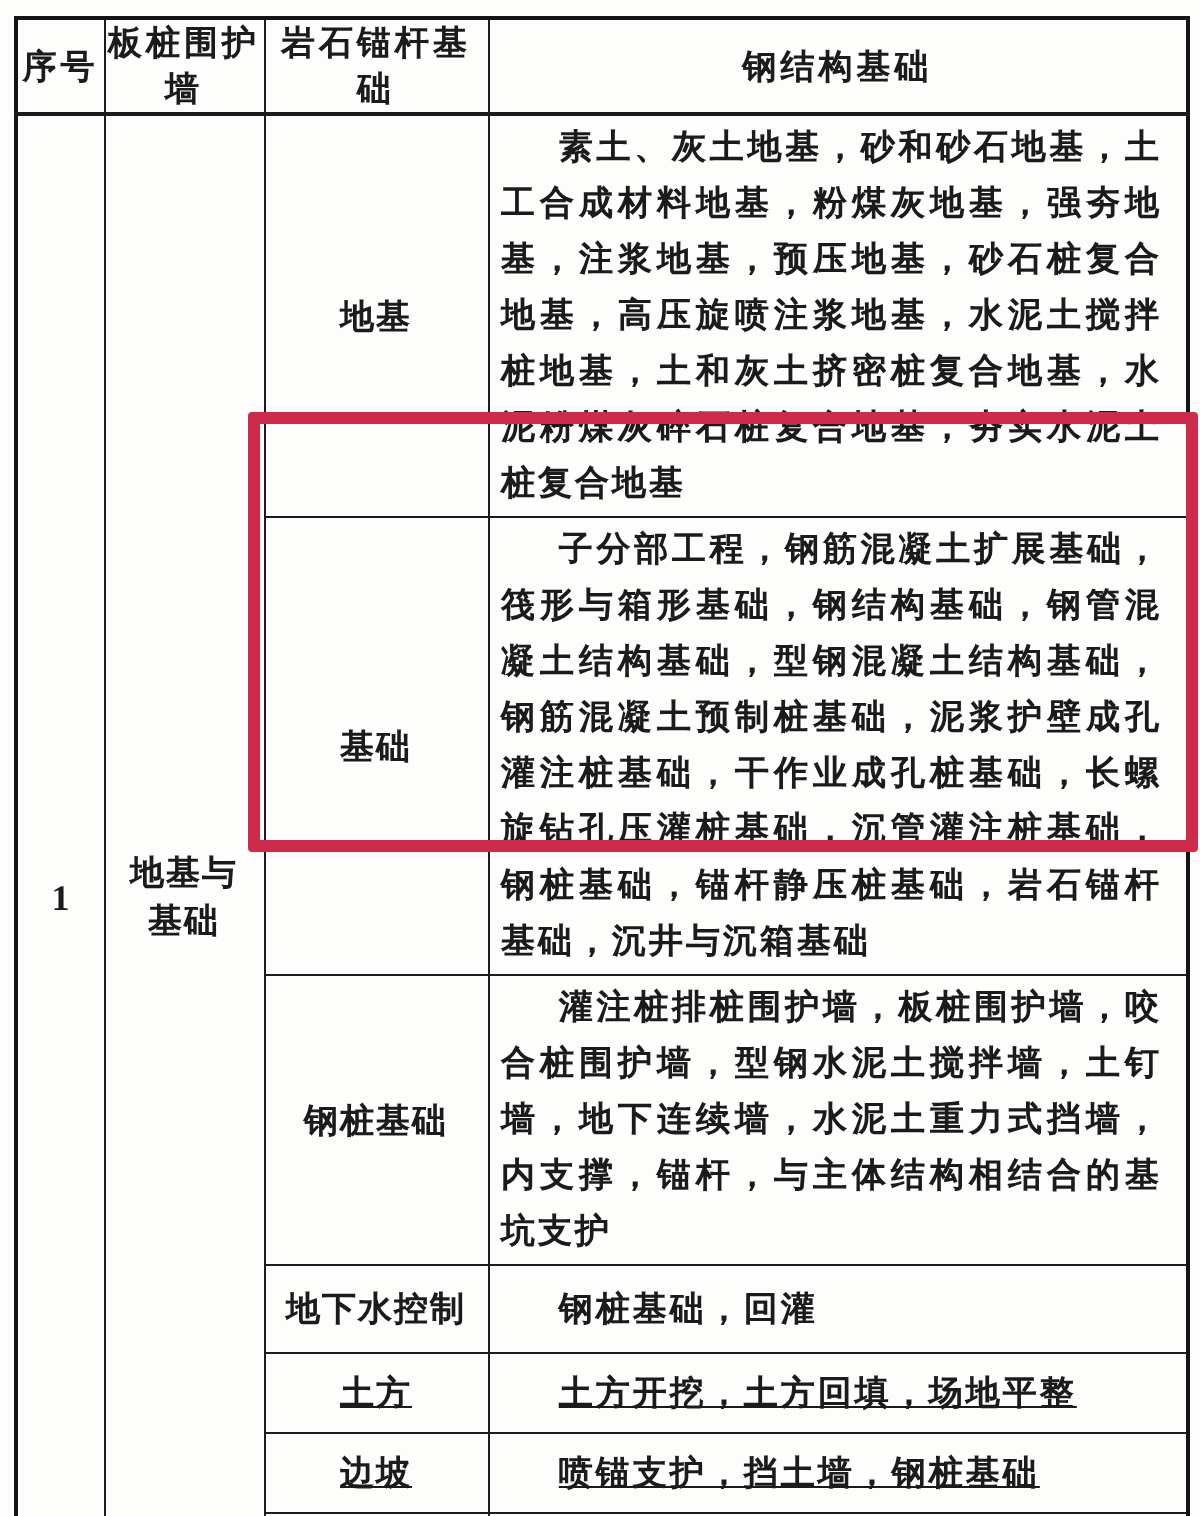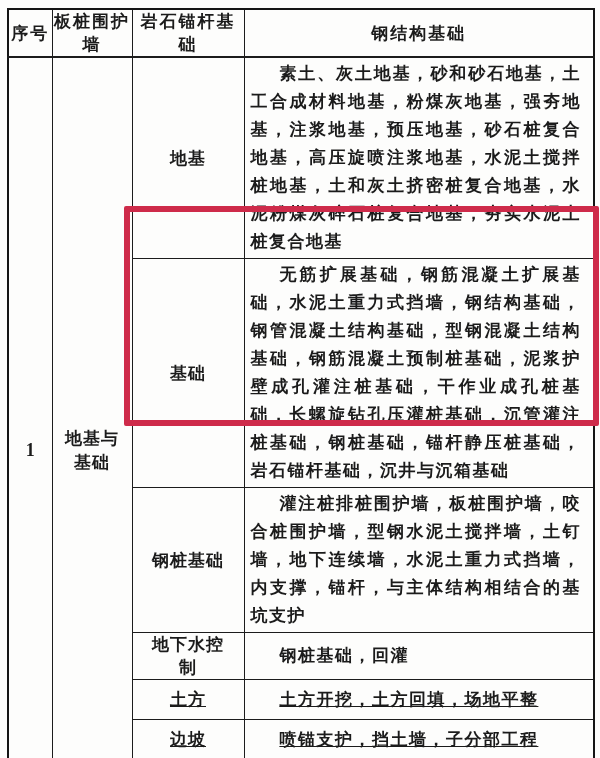--- a/index.html
+++ b/index.html
@@ -55,21 +55,21 @@
     font-size: 17px;
     letter-spacing: 1px;
     line-height: 24px;
     padding: 0 4px;
   }
   td.sub-cell {
     text-align: center;
     vertical-align: middle;
     font-size: 17px;
     letter-spacing: 1px;
-    padding: 0 18px;
+    padding: 0 8px;
   }
   td.items-cell {
     vertical-align: middle;
     font-size: 17px;
     line-height: 28px;
     letter-spacing: 1.5px;
     text-align: justify;
     text-justify: inter-character;
     padding: 2px 12px 2px 6px;
     margin-top: 43px;
@@ -123,21 +123,21 @@
         <div>基础</div>
       </td>
       <td class="sub-cell">地基</td>
       <td class="items-cell">
             <span class="items-text">素土、灰土地基，砂和砂石地基，土工合成材料地基，粉煤灰地基，强夯地基，注浆地基，预压地基，砂石桩复合地基，高压旋喷注浆地基，水泥土搅拌桩地基，土和灰土挤密桩复合地基，水泥粉煤灰碎石桩复合地基，夯实水泥土桩复合地基</span>
           </td>
     </tr>
     <tr class="row-h214">
       <td class="sub-cell">基础</td>
       <td class="items-cell">
-            <span class="items-text">无筋扩展基础，钢筋混凝土扩展基础，水泥土重力式挡墙，钢结构基础，钢管混凝土结构基础，型钢混凝土结构基础，钢筋混凝土预制桩基础，泥浆护壁成孔灌注桩基础，干作业成孔桩基础，长螺旋钻孔压灌桩基础，沉管灌注桩基础，钢桩基础，锚杆静压桩基础，岩石锚杆基础，沉井与沉箱基础</span>
+            <span class="items-text">子分部工程，钢筋混凝土扩展基础，筏形与箱形基础，钢结构基础，钢管混凝土结构基础，型钢混凝土结构基础，钢筋混凝土预制桩基础，泥浆护壁成孔灌注桩基础，干作业成孔桩基础，长螺旋钻孔压灌桩基础，沉管灌注桩基础，钢桩基础，锚杆静压桩基础，岩石锚杆基础，沉井与沉箱基础</span>
           </td>
     </tr>
     <tr class="row-h118">
       <td class="sub-cell">钢桩基础</td>
       <td class="items-cell">
             <span class="items-text">灌注桩排桩围护墙，板桩围护墙，咬合桩围护墙，型钢水泥土搅拌墙，土钉墙，地下连续墙，水泥土重力式挡墙，内支撑，锚杆，与主体结构相结合的基坑支护</span>
           </td>
     </tr>
     <tr class="row-h44">
       <td class="sub-cell">地下水控制</td>
@@ -147,21 +147,21 @@
     </tr>
     <tr class="row-h40">
       <td class="sub-cell">土方</td>
       <td class="items-cell">
             <span class="items-text">土方开挖，土方回填，场地平整</span>
           </td>
     </tr>
     <tr class="row-h40">
       <td class="sub-cell">边坡</td>
       <td class="items-cell">
-            <span class="items-text">喷锚支护，挡土墙，子分部工程</span>
+            <span class="items-text">喷锚支护，挡土墙，钢桩基础</span>
           </td>
     </tr>
     <tr class="row-h85">
       <td class="sub-cell">地下防水</td>
       <td class="items-cell">
             <span class="items-text">主体结构防水，细部构造防水，特殊施工法结构防水，排水，注浆</span>
           </td>
     </tr>
   </tbody>
     </table>

